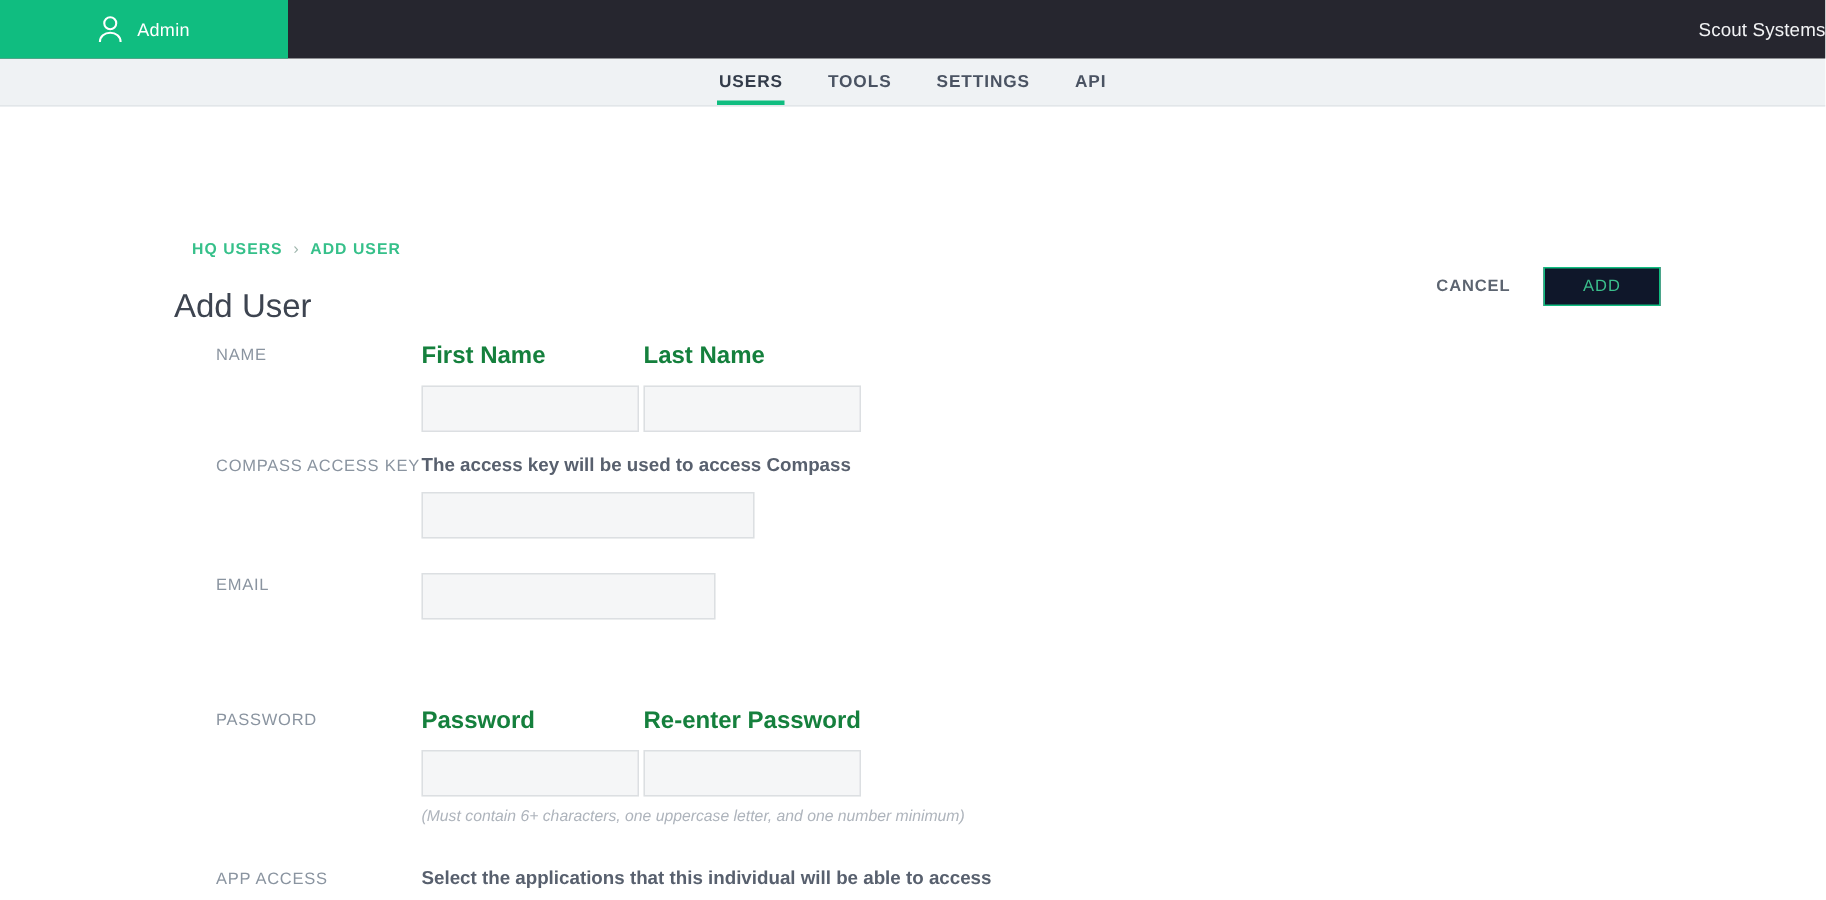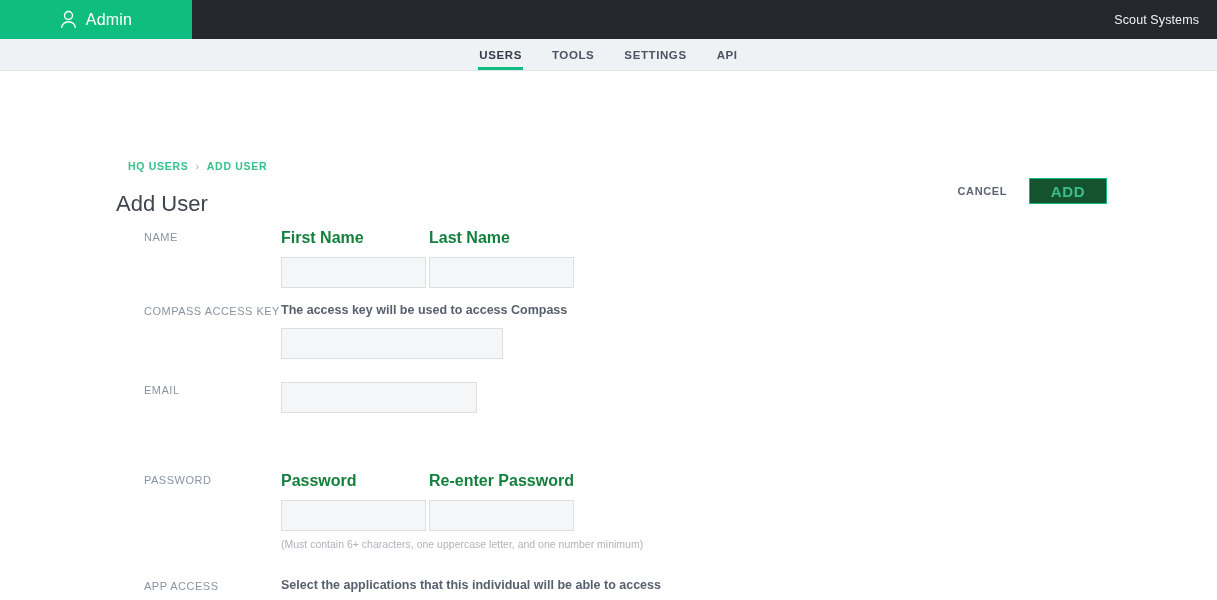--- a/index.html
+++ b/index.html
@@ -24,30 +24,29 @@
     width: 192px;
     background: #10bd80;
     display: flex;
     align-items: center;
     justify-content: center;
     gap: 9px;
   }
   .brand-icon { display: flex; align-items: center; }
   .brand-label {
     color: #ffffff;
-    font-size: 16px;
+    font-size: 12px;
     font-weight: 400;
     letter-spacing: 0.2px;
   }
   .topbar-right {
     flex: 1;
     display: flex;
     align-items: center;
     justify-content: flex-end;
-    padding-right: 18px;
   }
   .org-name {
     color: #f2f3f5;
     font-size: 12.5px;
     letter-spacing: 0.1px;
   }
 
   
   .navbar {
     height: 32px;
@@ -123,24 +122,24 @@
     color: #5c6470;
     background: none;
     border: none;
     cursor: pointer;
     font-family: inherit;
   }
   .btn-add {
     width: 78px;
     height: 26px;
     border: 1px solid #10bd80;
-    background: #14532d;
+    background: #0f172a;
     color: #3bbf8c;
-    font-size: 15px;
-    font-weight: bold;
+    font-size: 11px;
+    font-weight: normal;
     letter-spacing: 0.7px;
     cursor: pointer;
     font-family: inherit;
   }
 
   
   .form { position: absolute; left: 0; top: 158px; width: 100%; }
   .row { position: relative; display: flex; }
   .row-label {
     position: absolute;
@@ -183,20 +182,21 @@
     outline: none;
   }
   .w145 { width: 145px; }
   .w222 { width: 222px; }
   .w196 { width: 196px; }
 
   .hint {
     margin-top: 7px;
     font-size: 10.5px;
     color: #aeb4bc;
+    font-style: italic;
   }
 </style>
 </head>
 <body>
 
 <div class="topbar">
   <div class="brand-block">
     <span class="brand-icon">
       <svg width="17" height="19" viewBox="0 0 17 19" fill="none" stroke="#ffffff" stroke-width="1.4">
         <circle cx="8.5" cy="5.5" r="4"></circle>

